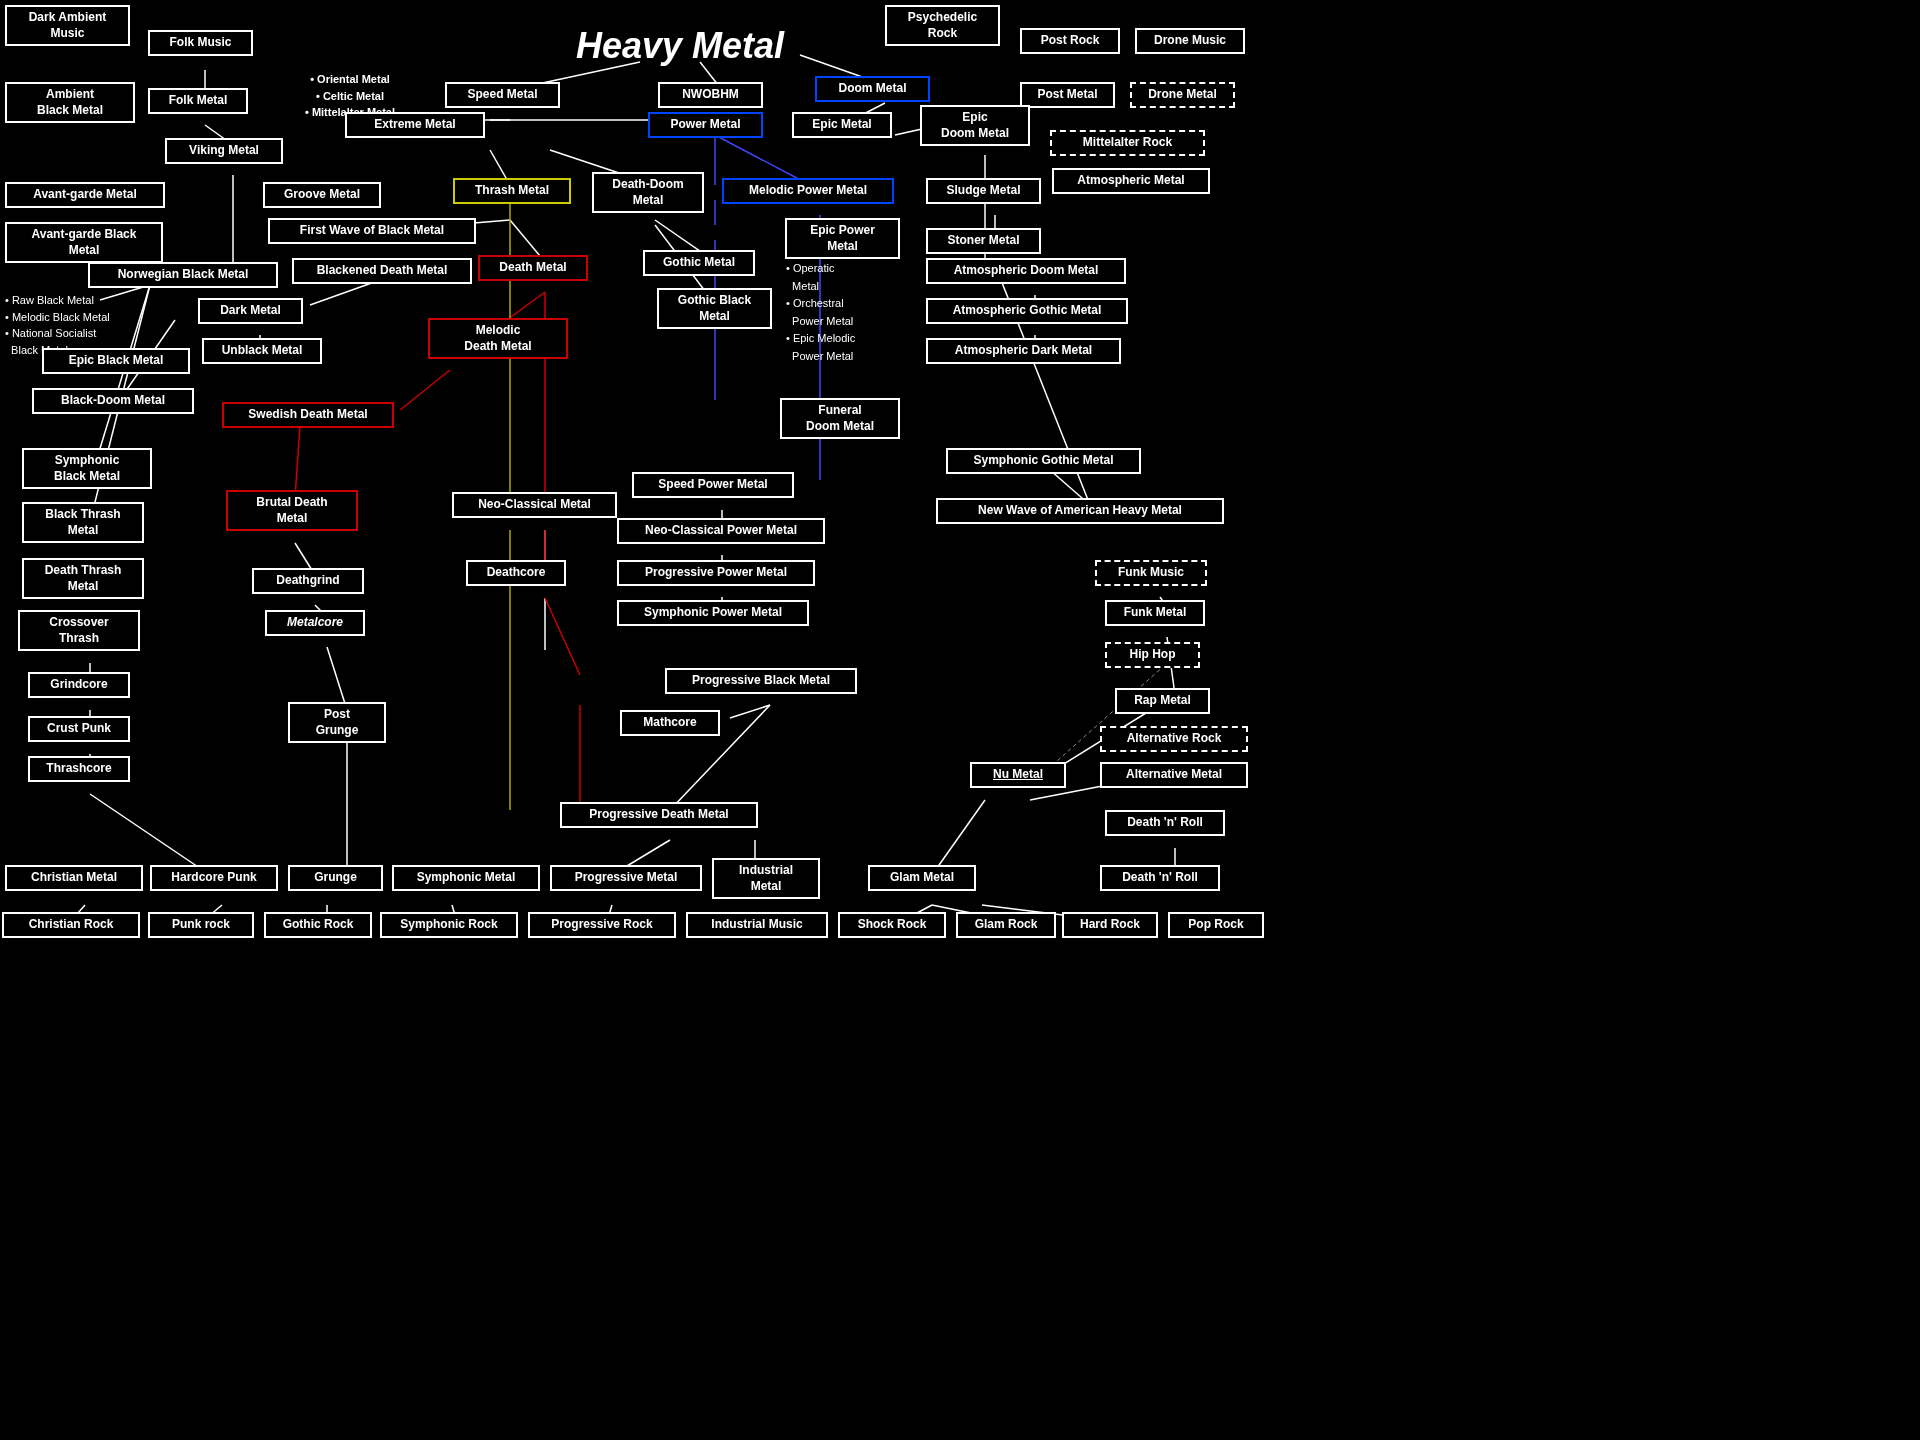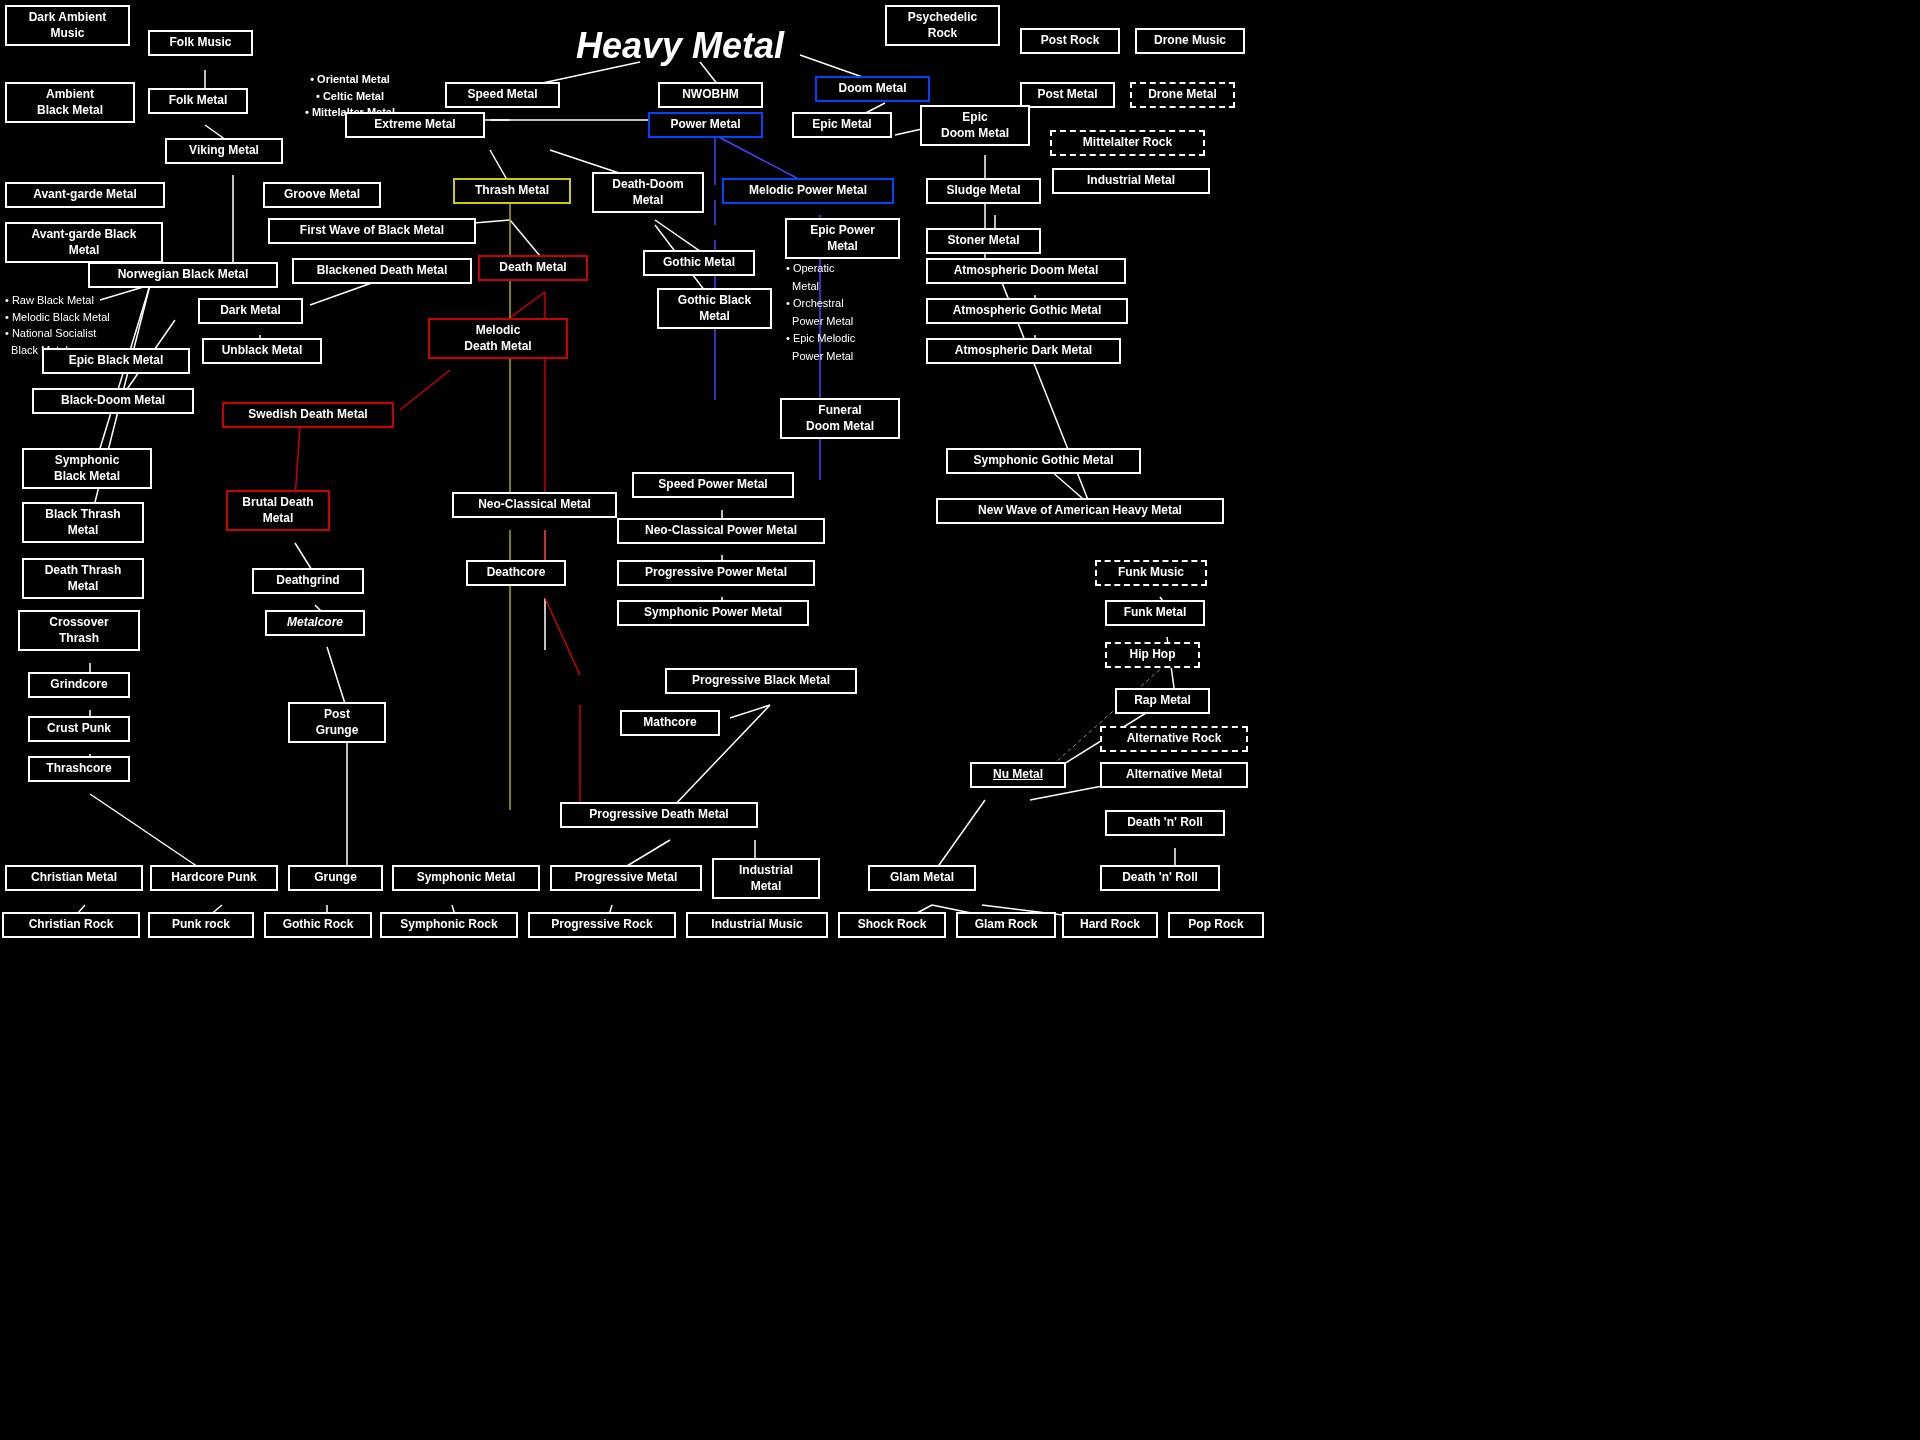--- a/index.html
+++ b/index.html
@@ -221,21 +221,21 @@
   <div class="node" style="left:920px;top:105px;width:110px;">Epic<br>Doom Metal</div>
   <div class="node dashed-border" style="left:1050px;top:130px;width:155px;">Mittelalter Rock</div>
 
   <div class="node" style="left:165px;top:138px;width:118px;">Viking Metal</div>
   <div class="node" style="left:5px;top:182px;width:160px;">Avant-garde Metal</div>
   <div class="node" style="left:263px;top:182px;width:118px;">Groove Metal</div>
   <div class="node yellow-border" style="left:453px;top:178px;width:118px;">Thrash Metal</div>
   <div class="node" style="left:592px;top:172px;width:112px;">Death-Doom<br>Metal</div>
   <div class="node blue-border" style="left:722px;top:178px;width:172px;">Melodic Power Metal</div>
   <div class="node" style="left:926px;top:178px;width:115px;">Sludge Metal</div>
-  <div class="node" style="left:1052px;top:168px;width:158px;">Industrial Metal</div>
+  <div class="node" style="left:1052px;top:168px;width:158px;">Atmospheric Metal</div>
 
   <div class="node" style="left:5px;top:222px;width:158px;">Avant-garde Black<br>Metal</div>
   <div class="node" style="left:268px;top:218px;width:208px;">First Wave of Black Metal</div>
   <div class="node" style="left:785px;top:218px;width:115px;">Epic Power<br>Metal</div>
   <div class="node" style="left:926px;top:228px;width:115px;">Stoner Metal</div>
 
   <div class="node" style="left:88px;top:262px;width:190px;">Norwegian Black Metal</div>
   <div class="node" style="left:292px;top:258px;width:180px;">Blackened Death Metal</div>
   <div class="node red-border" style="left:478px;top:255px;width:110px;">Death Metal</div>
   <div class="node" style="left:643px;top:250px;width:112px;">Gothic Metal</div>
@@ -253,21 +253,21 @@
   <div class="node" style="left:926px;top:338px;width:195px;">Atmospheric Dark Metal</div>
 
   <div class="node" style="left:32px;top:388px;width:162px;">Black-Doom  Metal</div>
   <div class="node red-border" style="left:222px;top:402px;width:172px;">Swedish Death Metal</div>
   <div class="node" style="left:780px;top:398px;width:120px;">Funeral<br>Doom Metal</div>
 
   <div class="node" style="left:22px;top:448px;width:130px;">Symphonic<br>Black Metal</div>
   <div class="node" style="left:946px;top:448px;width:195px;">Symphonic Gothic Metal</div>
 
   <div class="node" style="left:22px;top:502px;width:122px;">Black Thrash<br>Metal</div>
-  <div class="node red-border" style="left:226px;top:490px;width:104px;">Brutal Death<br>Metal</div>
+  <div class="node red-border" style="left:226px;top:490px;width:132px;">Brutal Death<br>Metal</div>
   <div class="node" style="left:452px;top:492px;width:165px;">Neo-Classical Metal</div>
   <div class="node" style="left:632px;top:472px;width:162px;">Speed Power Metal</div>
   <div class="node" style="left:936px;top:498px;width:288px;white-space:normal;">New Wave of American Heavy  Metal</div>
   <div class="node" style="left:617px;top:518px;width:208px;">Neo-Classical Power Metal</div>
 
   <div class="node" style="left:22px;top:558px;width:122px;">Death Thrash<br>Metal</div>
   <div class="node" style="left:252px;top:568px;width:112px;">Deathgrind</div>
   <div class="node" style="left:466px;top:560px;width:100px;">Deathcore</div>
   <div class="node" style="left:617px;top:560px;width:198px;">Progressive Power Metal</div>
   <div class="node dashed-border" style="left:1095px;top:560px;width:112px;">Funk Music</div>

